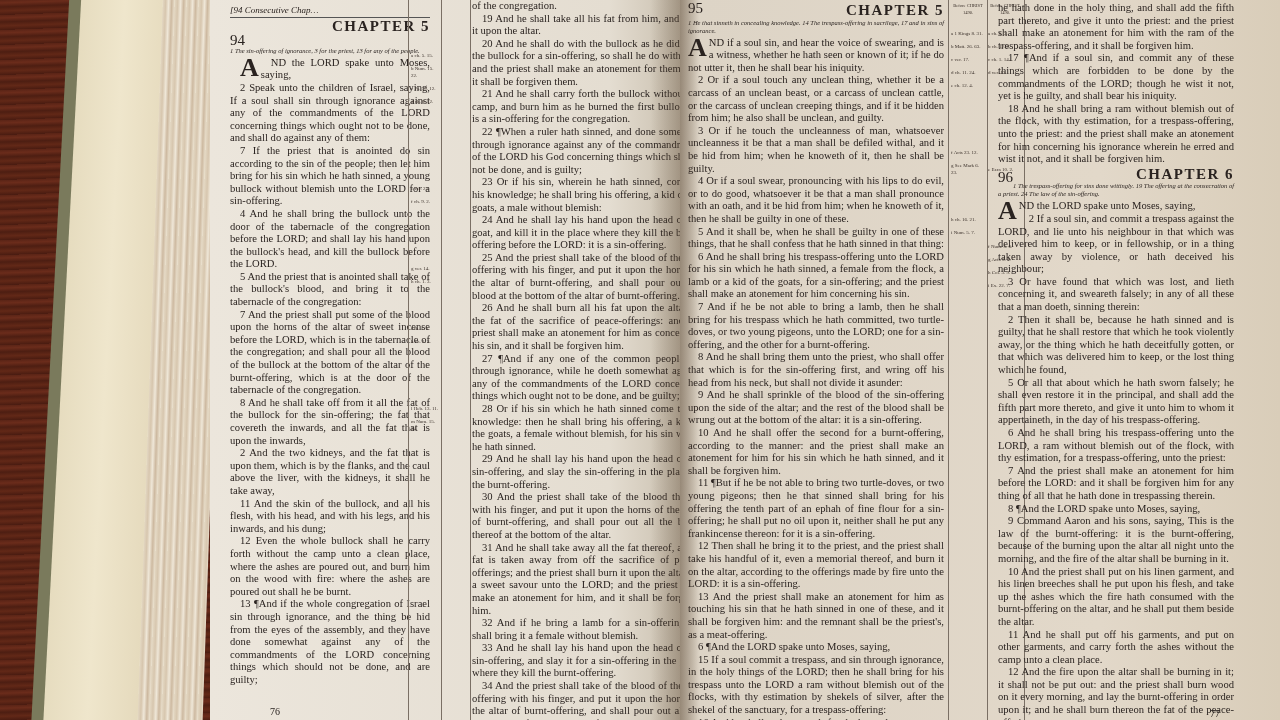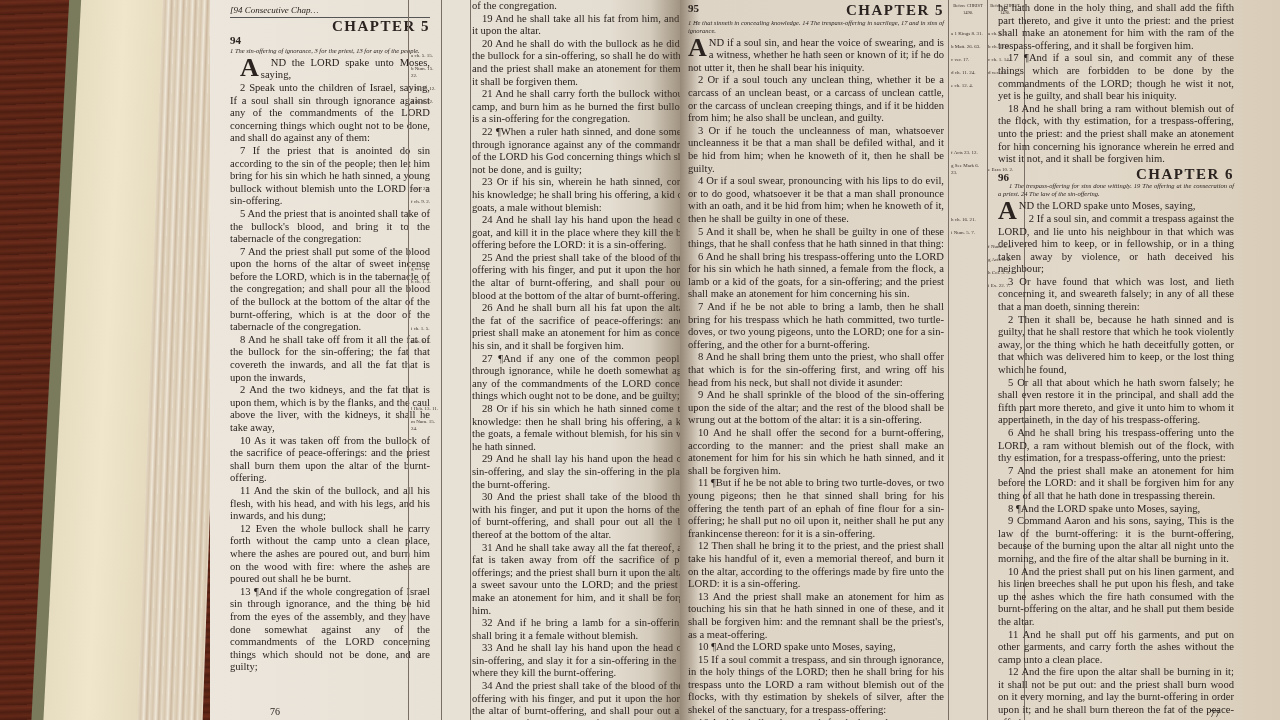--- a/index.html
+++ b/index.html
@@ -13,21 +13,21 @@
     background:linear-gradient(90deg,#e6dcbf,#efe6cc 40%,#e2d6b8);transform:skewX(-3deg);}
   .edges{position:absolute;left:150px;top:-10px;width:65px;height:750px;transform:skewX(-2deg);
     background:repeating-linear-gradient(90deg,#e3d7c2 0px,#d7c6ae 3px,#efe7d8 6px,#cdb9a0 9px,#e9dfcc 12px);}
   .page{position:absolute;top:0;height:720px;background:#e8e1d6;overflow:hidden;color:#2a2320;}
   .page.left{left:210px;width:470px;background:linear-gradient(90deg,#ece6dc,#e4ddd1 85%,#c9bfae 100%);}
   .page.right{left:680px;width:600px;background:linear-gradient(90deg,#bdb2a2 0%,#ddd4c6 3%,#e2d8c9 70%,#d9cdb9 100%);}
   .col{position:absolute;font-size:10.6px;line-height:12.6px;text-align:justify;}
   .col p{margin:0;text-indent:10px;}
   .col .ch{font-size:15px;letter-spacing:1.5px;text-align:right;font-weight:bold;text-indent:0;margin:2px 0;}
   .col .summary{font-size:6.5px;font-style:italic;line-height:8px;text-indent:0;margin-bottom:2px;}
-  .col .pgnum{font-size:11px;font-weight:bold;text-indent:0;}
+  .col .pgnum{font-size:15px;font-weight:normal;text-indent:0;}
   .drop{font-size:26px;float:left;line-height:22px;margin-right:2px;font-weight:bold;}
   .refcol{position:absolute;top:0;height:720px;font-size:5px;line-height:7px;color:#3a302a;
     border-left:1px solid #7a6f64;border-right:1px solid #7a6f64;padding:2px;}
   .refcol .hd{text-align:center;font-size:4.5px;margin-bottom:4px;}
   .refcol div{margin-bottom:6px;}
   .runhead{font-size:9px;font-style:italic;border-bottom:1px solid #555;}
   .footnum{position:absolute;font-size:10px;}
   .shade{position:absolute;top:0;height:720px;pointer-events:none;}
 </style>
 </head>
@@ -40,25 +40,25 @@
 
 <div class="page left">
   <div class="col" style="left:20px;top:4px;width:200px;">
     <div class="runhead">[94 Consecutive Chap…</div>
     <div class="ch">CHAPTER 5</div>
     <div class="pgnum">94</div>
     <div class="summary">1 The sin-offering of ignorance, 3 for the priest, 13 for any of the people.</div>
     <p><span class="drop">A</span><span>ND the LORD spake unto Moses, saying,</span></p>
     <p>2 Speak unto the children of Israel, saying, If a soul shall sin through ignorance against any of the commandments of the LORD concerning things which ought not to be done, and shall do against any of them:</p>
     <p>7 If the priest that is anointed do sin according to the sin of the people; then let him bring for his sin which he hath sinned, a young bullock without blemish unto the LORD for a sin-offering.</p>
+    <p>4 And he shall bring the bullock unto the door of the tabernacle of the congregation before the LORD; and shall lay his hand upon the bullock's head, and kill the bullock before the LORD.</p>
     <p>5 And the priest that is anointed shall take of the bullock's blood, and bring it to the tabernacle of the congregation:</p>
     <p>7 And the priest shall put some of the blood upon the horns of the altar of sweet incense before the LORD, which is in the tabernacle of the congregation; and shall pour all the blood of the bullock at the bottom of the altar of the burnt-offering, which is at the door of the tabernacle of the congregation.</p>
     <p>8 And he shall take off from it all the fat of the bullock for the sin-offering; the fat that covereth the inwards, and all the fat that is upon the inwards,</p>
     <p>2 And the two kidneys, and the fat that is upon them, which is by the flanks, and the caul above the liver, with the kidneys, it shall he take away,</p>
-    <p>10 As it was taken off from the bullock of the sacrifice of peace-offerings: and the priest shall burn them upon the altar of the burnt-offering.</p>
     <p>11 And the skin of the bullock, and all his flesh, with his head, and with his legs, and his inwards, and his dung;</p>
     <p>12 Even the whole bullock shall he carry forth without the camp unto a clean place, where the ashes are poured out, and burn him on the wood with fire: where the ashes are poured out shall he be burnt.</p>
     <p>13 ¶And if the whole congregation of Israel sin through ignorance, and the thing be hid from the eyes of the assembly, and they have done somewhat against any of the commandments of the LORD concerning things which should not be done, and are guilty;</p>
 
   </div>
   <div class="refcol" style="left:198px;width:28px;">
     <div style="margin-top:50px">a ch. 5. 15.</div>
     <div>b Num. 15. 22.</div>
     <div>c Ps. 19. 12.</div>
     <div>d ch. 8. 12.</div>
@@ -107,21 +107,21 @@
     <p>4 Or if a soul swear, pronouncing with his lips to do evil, or to do good, whatsoever it be that a man shall pronounce with an oath, and it be hid from him; when he knoweth of it, then he shall be guilty in one of these.</p>
     <p>5 And it shall be, when he shall be guilty in one of these things, that he shall confess that he hath sinned in that thing:</p>
     <p>6 And he shall bring his trespass-offering unto the LORD for his sin which he hath sinned, a female from the flock, a lamb or a kid of the goats, for a sin-offering; and the priest shall make an atonement for him concerning his sin.</p>
     <p>7 And if he be not able to bring a lamb, then he shall bring for his trespass which he hath committed, two turtle-doves, or two young pigeons, unto the LORD; one for a sin-offering, and the other for a burnt-offering.</p>
     <p>8 And he shall bring them unto the priest, who shall offer that which is for the sin-offering first, and wring off his head from his neck, but shall not divide it asunder:</p>
     <p>9 And he shall sprinkle of the blood of the sin-offering upon the side of the altar; and the rest of the blood shall be wrung out at the bottom of the altar: it is a sin-offering.</p>
     <p>10 And he shall offer the second for a burnt-offering, according to the manner: and the priest shall make an atonement for him for his sin which he hath sinned, and it shall be forgiven him.</p>
     <p>11 ¶But if he be not able to bring two turtle-doves, or two young pigeons; then he that sinned shall bring for his offering the tenth part of an ephah of fine flour for a sin-offering; he shall put no oil upon it, neither shall he put any frankincense thereon: for it is a sin-offering.</p>
     <p>12 Then shall he bring it to the priest, and the priest shall take his handful of it, even a memorial thereof, and burn it on the altar, according to the offerings made by fire unto the LORD: it is a sin-offering.</p>
     <p>13 And the priest shall make an atonement for him as touching his sin that he hath sinned in one of these, and it shall be forgiven him: and the remnant shall be the priest's, as a meat-offering.</p>
-    <p>10 ¶And the LORD spake unto Moses, saying,</p>
+    <p>6 ¶And the LORD spake unto Moses, saying,</p>
     <p>15 If a soul commit a trespass, and sin through ignorance, in the holy things of the LORD; then he shall bring for his trespass unto the LORD a ram without blemish out of the flocks, with thy estimation by shekels of silver, after the shekel of the sanctuary, for a trespass-offering:</p>
     <p>16 And he shall make amends for the harm that</p>
   </div>
   <div class="refcol" style="left:268px;width:34px;">
     <div class="hd">Before CHRIST 1490.</div>
     <div style="margin-top:14px">a 1 Kings 8. 31.</div>
     <div>b Matt. 26. 63.</div>
     <div>c ver. 17.</div>
     <div>d ch. 11. 24.</div>
     <div>e ch. 12. 4.</div>

